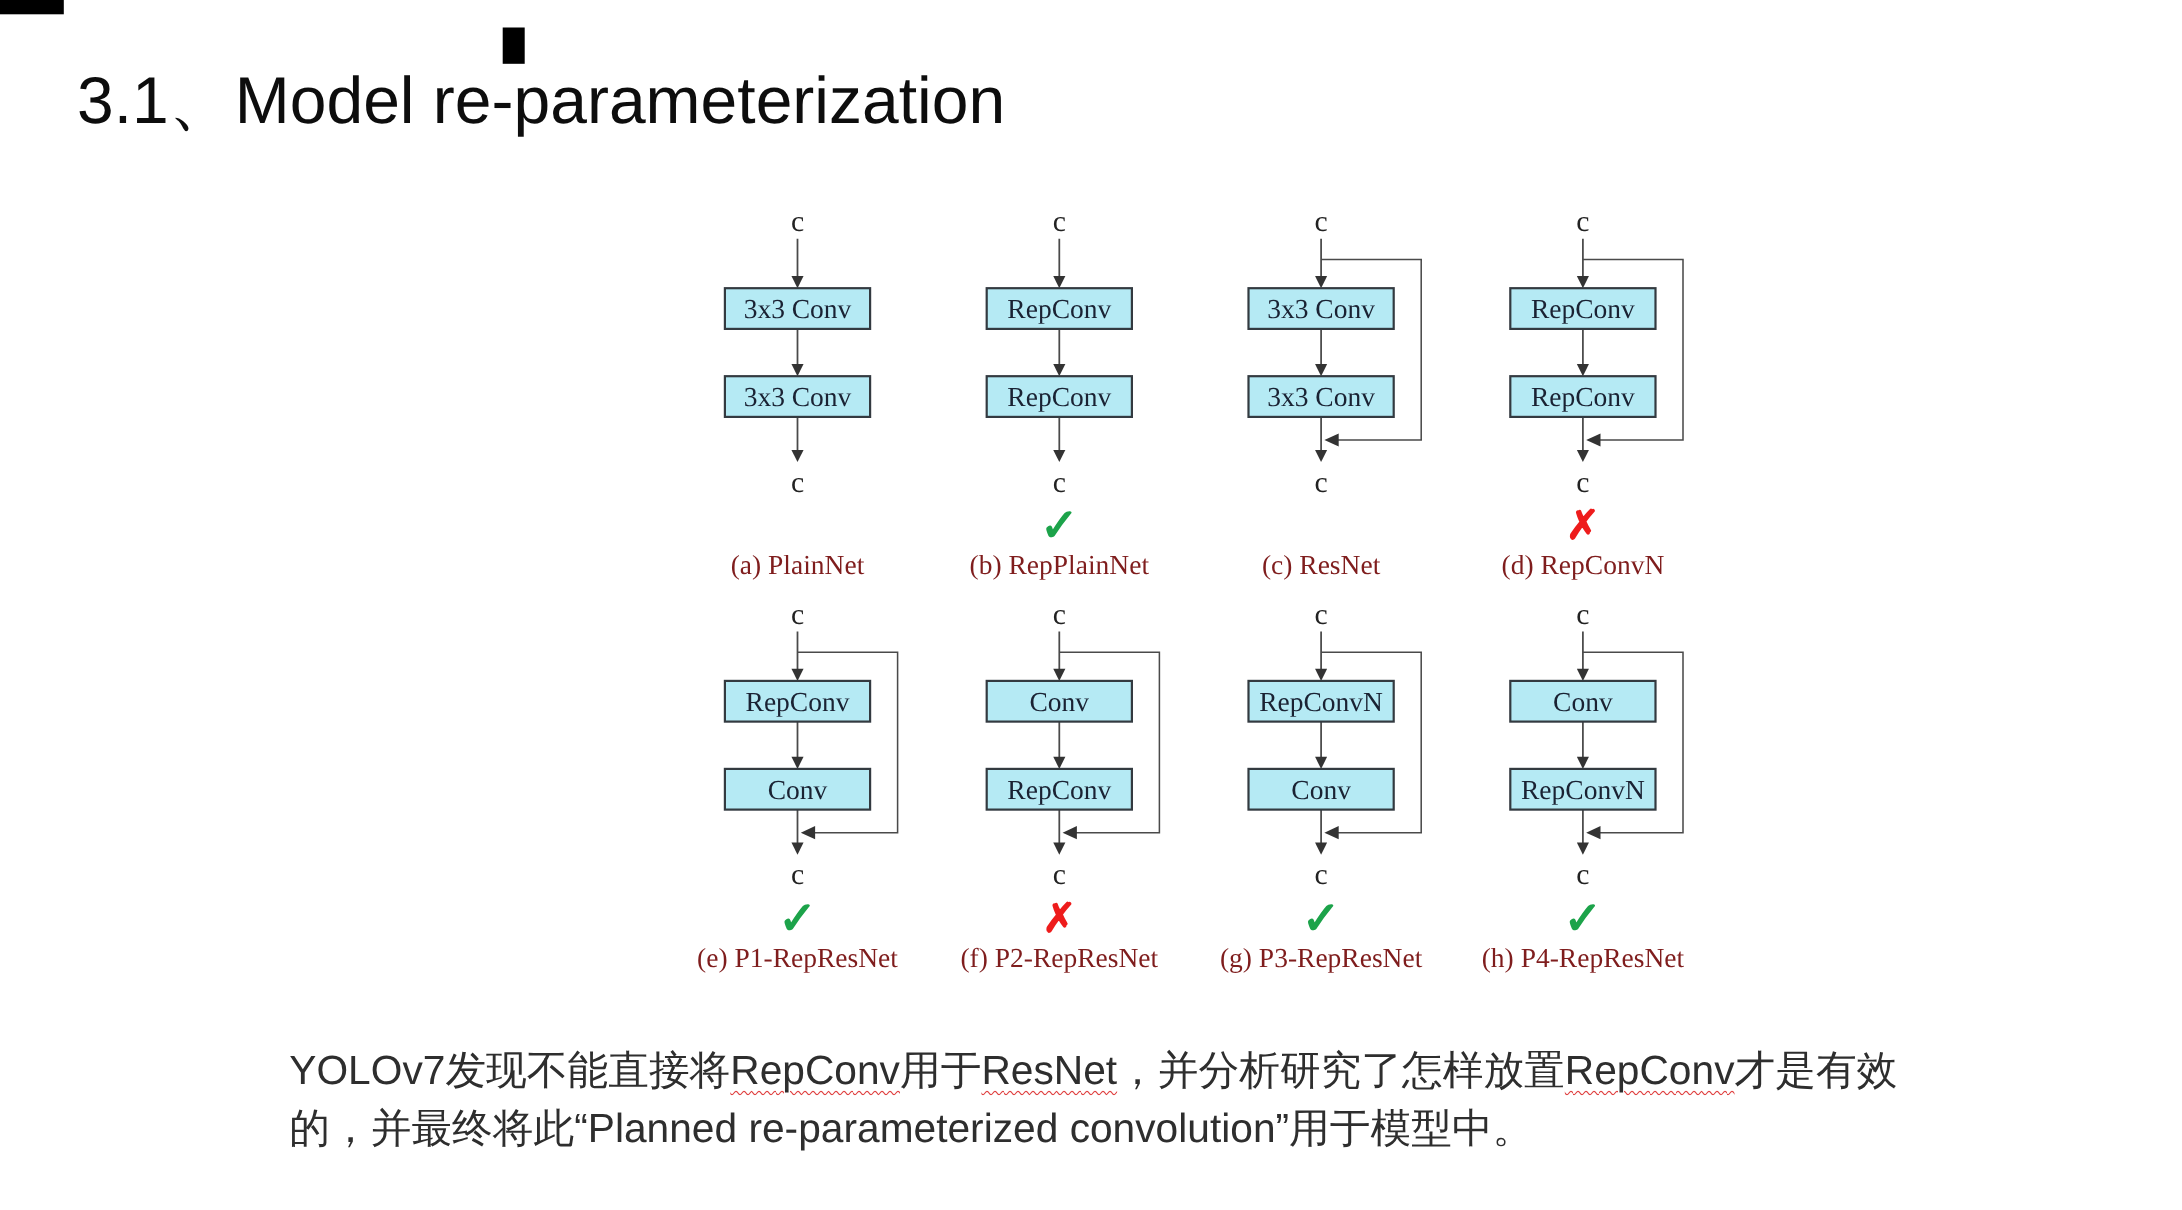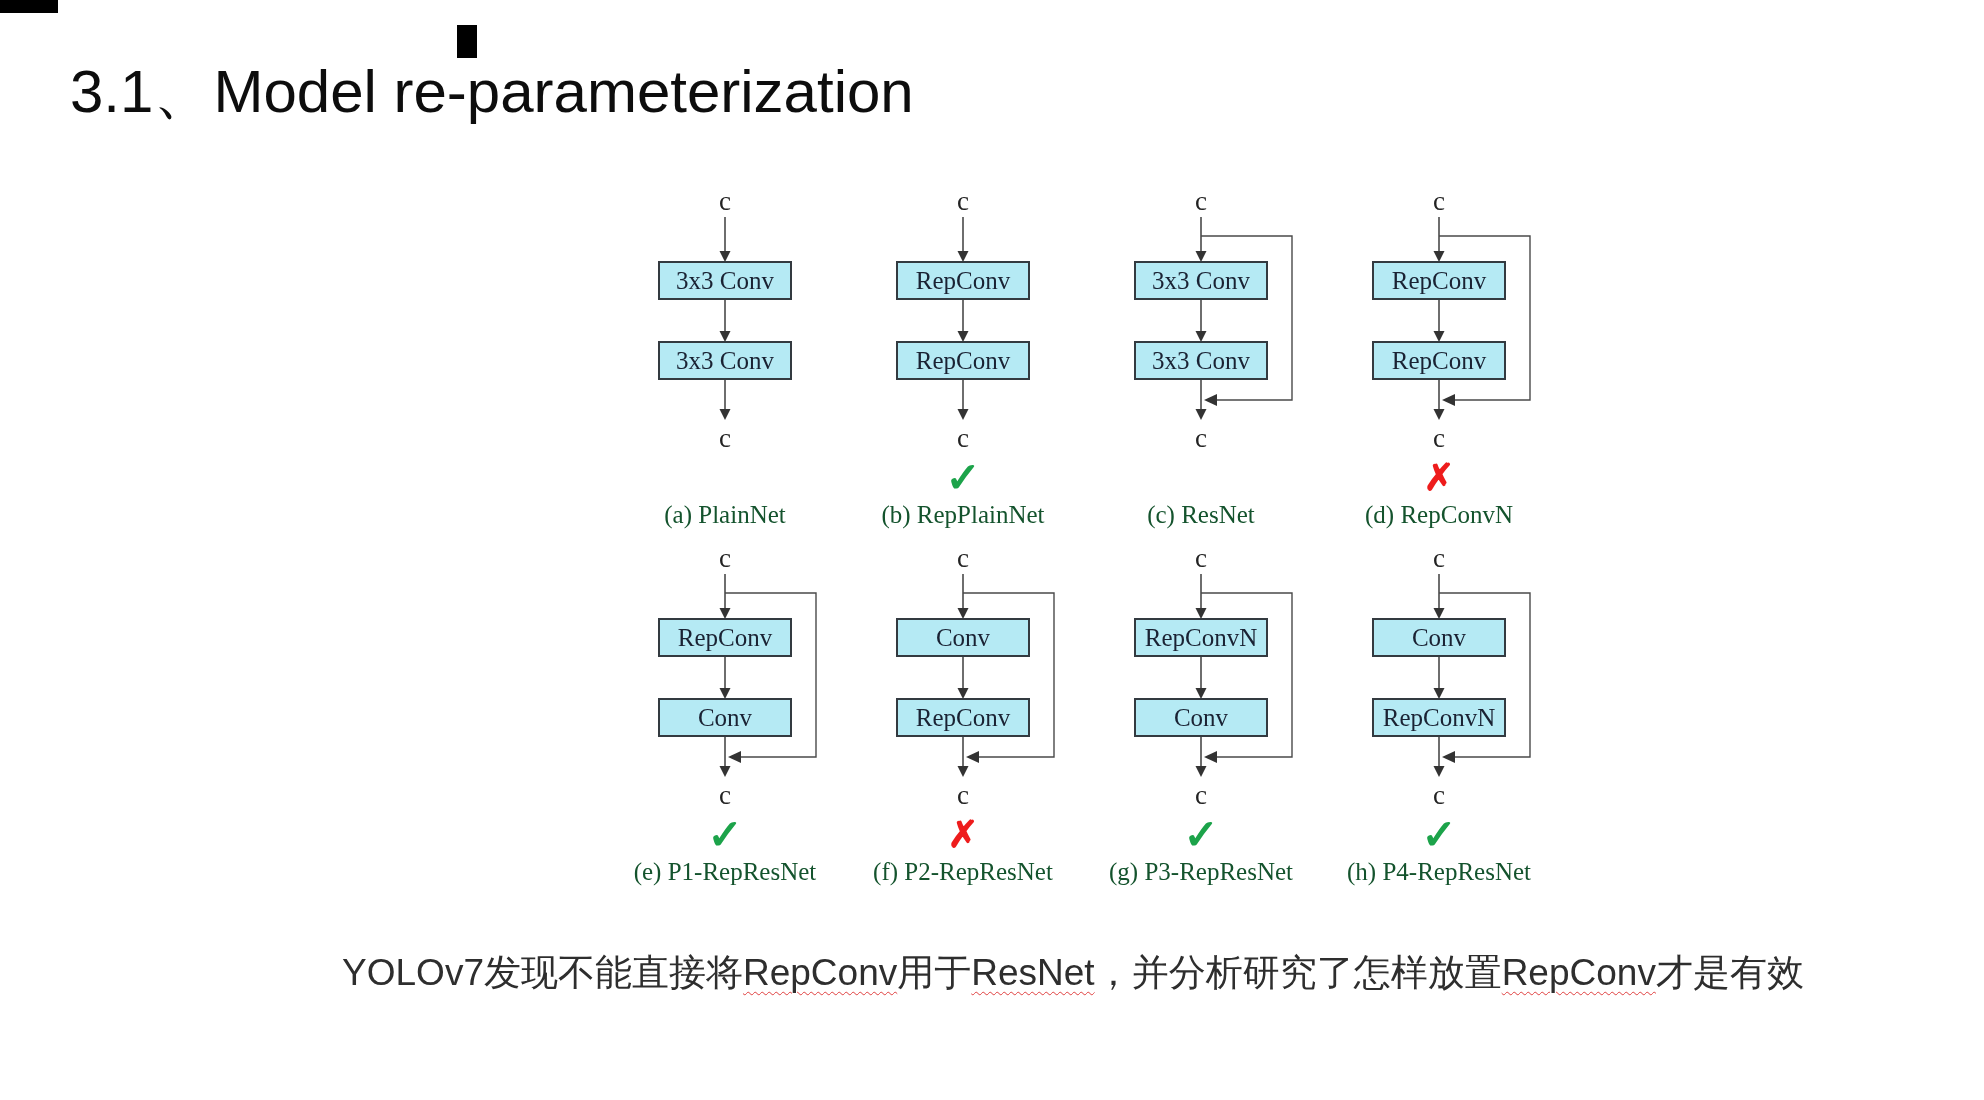--- a/index.html
+++ b/index.html
@@ -15,28 +15,28 @@
   }
   .figure-row{position:absolute;left:606px;display:flex;}
   .figure-row.row-1{top:188px;}
   .figure-row.row-2{top:545px;}
   .diagram-cell{width:238px;display:flex;flex-direction:column;align-items:center;}
   .diagram-cell svg{display:block;}
   .mark-slot{height:42px;line-height:40px;text-align:center;font-weight:bold;}
   .mark-check{font-size:42px;color:#1ca34a;}
   .mark-cross{font-size:37px;color:#ee1c1c;}
   .diagram-caption{
-    font-family:"Liberation Serif",serif;font-size:25px;color:#14532d;
+    font-family:"Liberation Serif",serif;font-size:25px;color:#7f1d1d;
     white-space:nowrap;text-align:left;height:32px;line-height:30px;
   }
   .body-paragraph{
     position:absolute;left:263px;top:946px;width:1620px;
     font-size:37px;line-height:53px;color:#2e2e2e;
   }
-  .para-line{white-space:nowrap;text-align:center;}
+  .para-line{white-space:nowrap;}
   .misspelled{
     text-decoration:underline;text-decoration-style:wavy;
     text-decoration-color:#e04040;text-decoration-thickness:1px;
     text-underline-offset:6px;
   }
 </style>
 </head>
 <body>
 
 <div class="corner-artifact"></div>
@@ -200,13 +200,14 @@
         <text x="119" y="181" text-anchor="middle" font-family="&quot;Liberation Serif&quot;,serif" font-size="25" fill="#1a2233">RepConvN</text>
         <text x="119" y="259" text-anchor="middle" font-family="&quot;Liberation Serif&quot;,serif" font-size="27" fill="#222222">c</text>
       </svg>
       <div class="mark-slot mark-check">✓</div>
       <div class="diagram-caption">(h) P4-RepResNet</div>
     </div>
   </div>
 
 <div class="body-paragraph">
     <div class="para-line"><span>YOLOv7发现不能直接将</span><span class="misspelled">RepConv</span><span>用于</span><span class="misspelled">ResNet</span><span>，并分析研究了怎样放置</span><span class="misspelled">RepConv</span><span>才是有效</span></div>
+    <div class="para-line"><span>的，并最终将此“Planned re-parameterized convolution”用于模型中。</span></div>
   </div>
 
 </body></html>

